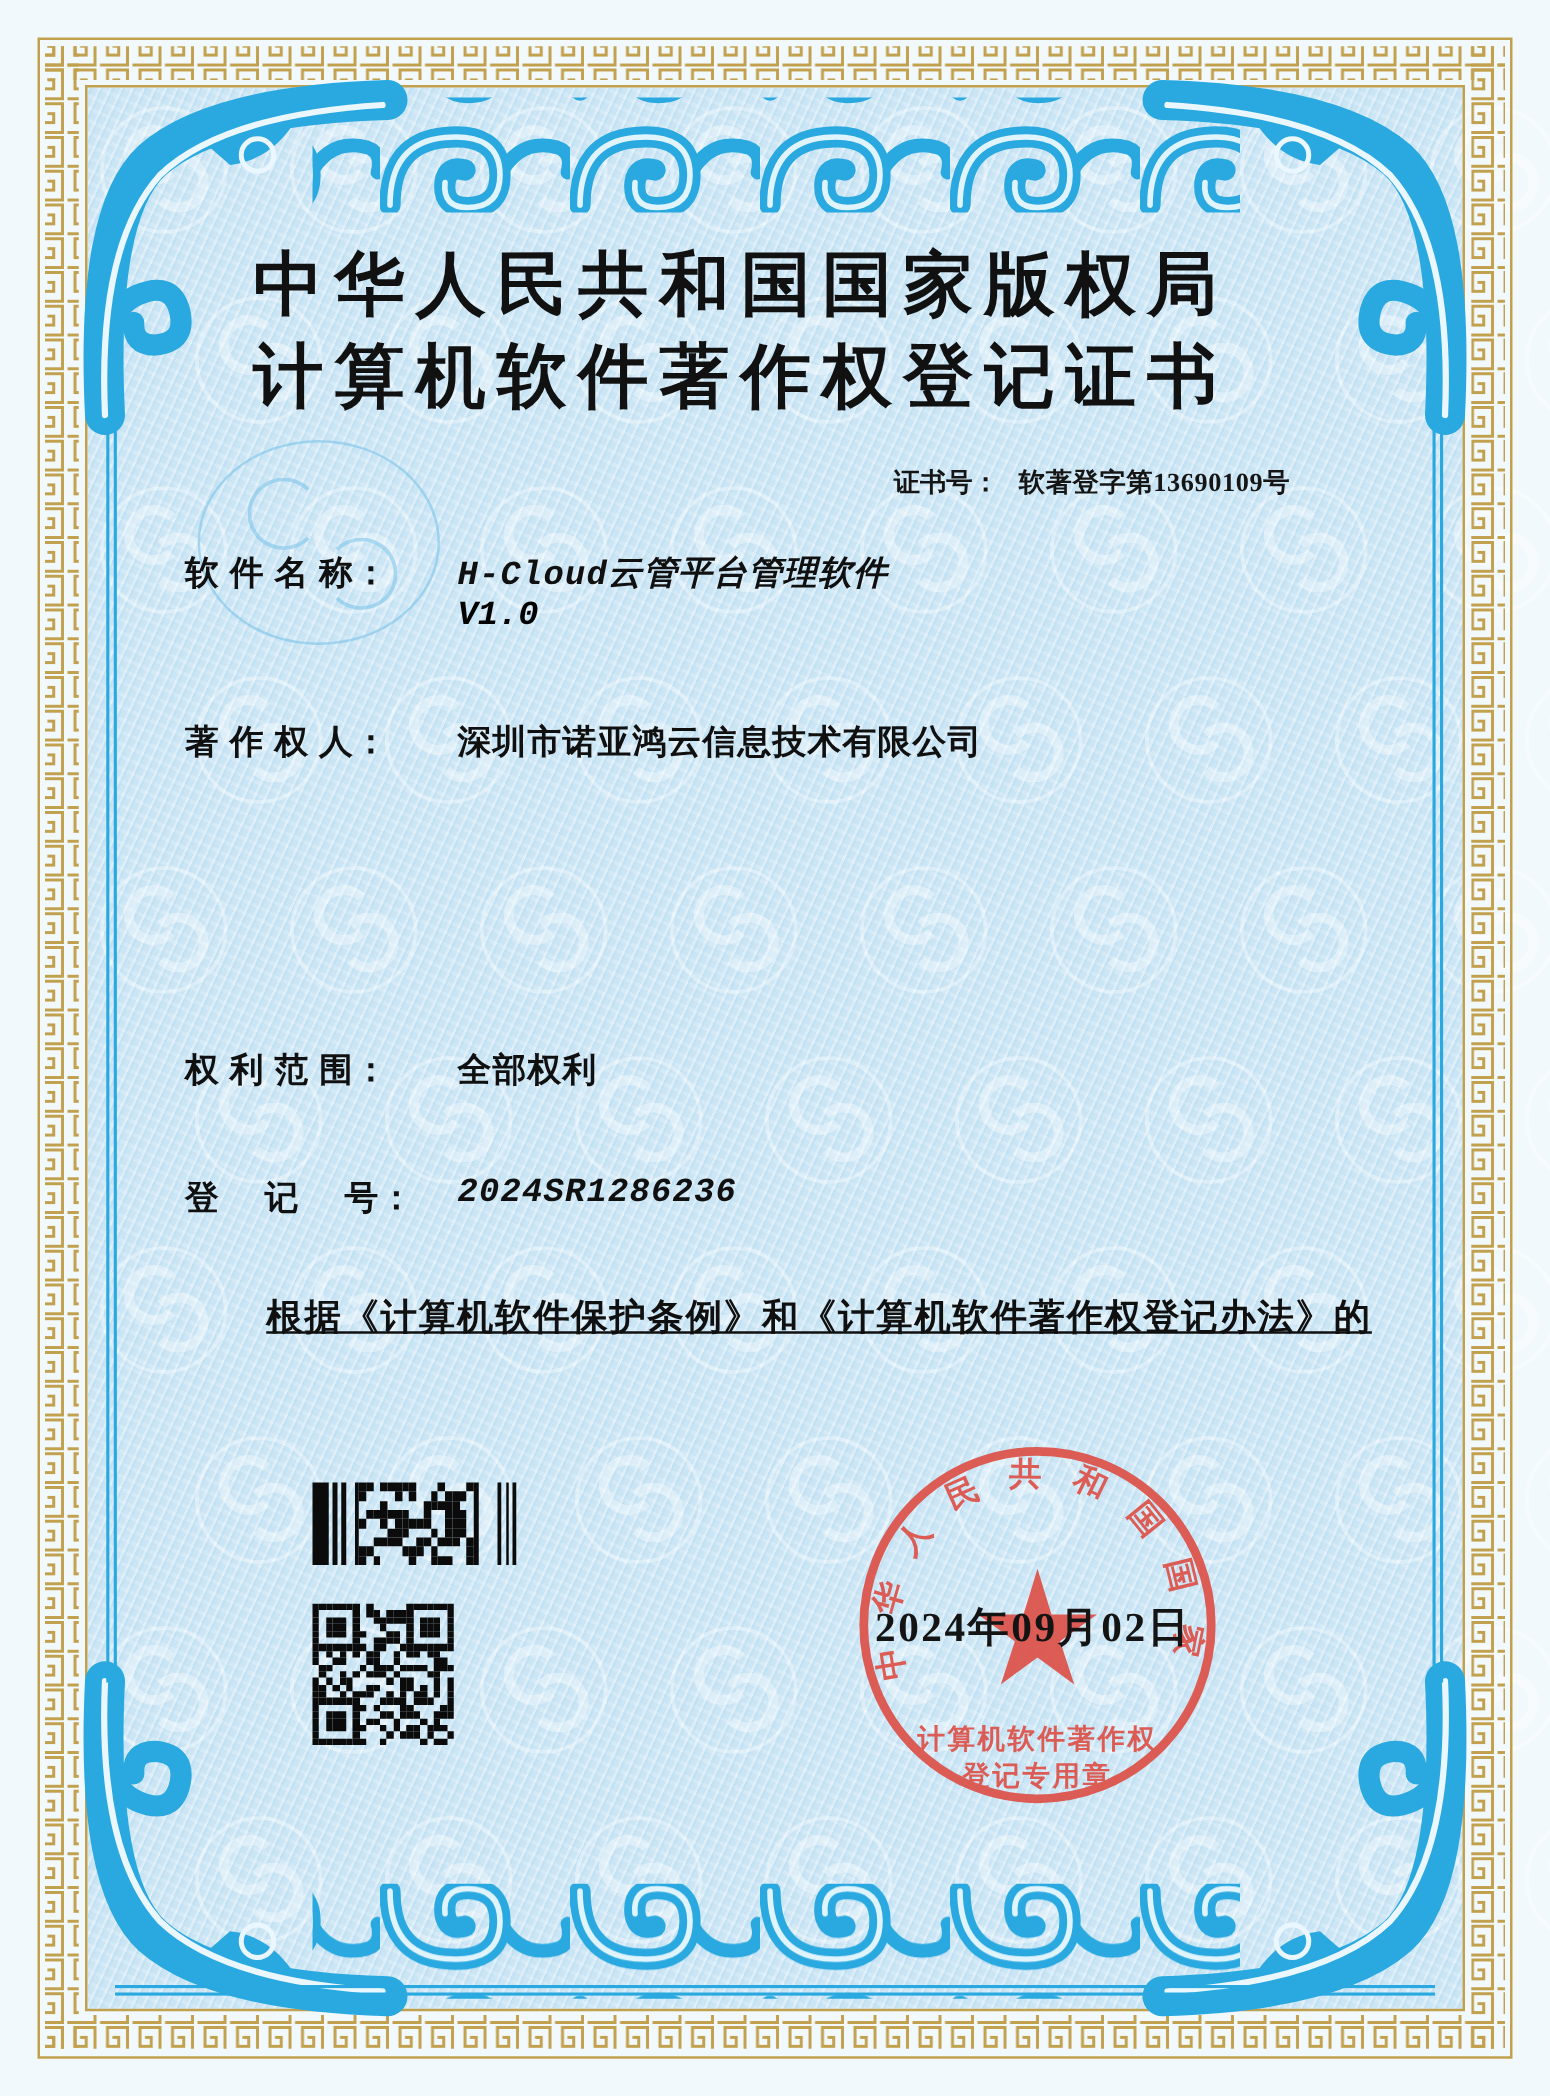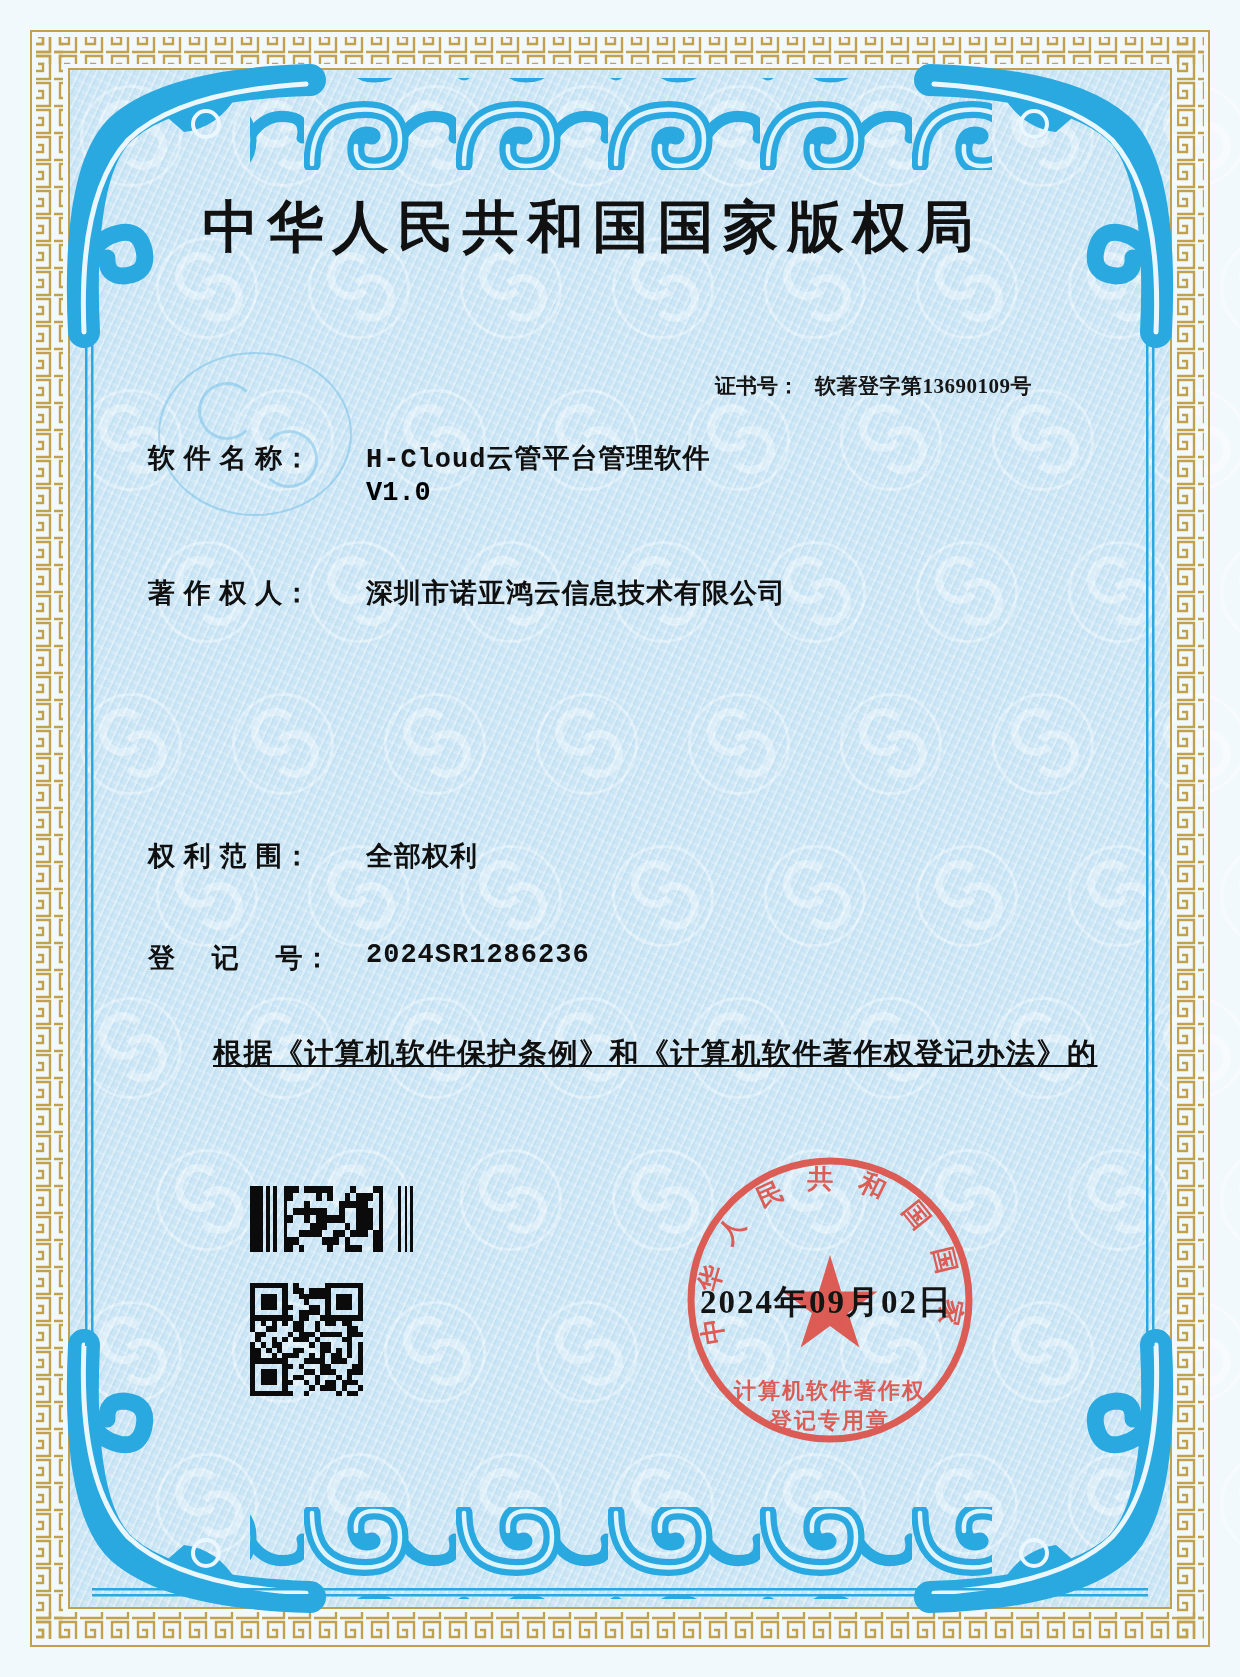--- a/index.html
+++ b/index.html
@@ -42,21 +42,21 @@
     position:absolute;left:715px;top:372px;font-size:21px;color:#151515;
     font-weight:700;display:flex;gap:16px;white-space:nowrap;
   }
   .certno .val{font-weight:600;letter-spacing:.5px;}
 
   .field{
     position:absolute;left:148px;display:flex;white-space:nowrap;color:#101010;
   }
   .field .lab{font-size:27px;font-weight:800;width:218px;letter-spacing:1px;}
   .field .val{font-size:27px;font-weight:700;letter-spacing:1px;}
-  .mono{font-family:"Liberation Mono","DejaVu Sans Mono",monospace;font-weight:700;}
+  .mono{font-family:"Liberation Mono","DejaVu Sans Mono",monospace;font-weight:700;font-style:italic;}
   .val2{position:absolute;left:366px;top:478px;font-size:27px;font-weight:700;}
 
   .para{
     position:absolute;left:145px;width:968px;font-size:29px;font-weight:700;
     color:#101010;letter-spacing:1.5px;white-space:nowrap;
   }
   .para.p1{top:1034px;text-indent:68px;text-decoration:underline;}
   .para.p2{top:1110px;}
 
   .barcode{
@@ -211,20 +211,21 @@
     <rect x="85" y="336" width="2.5" height="1010" fill="#2aa9e0"></rect>
     <rect x="91" y="336" width="2.5" height="1010" fill="#2aa9e0"></rect>
     <rect x="1146" y="336" width="2.5" height="1010" fill="#2aa9e0"></rect>
     <rect x="1152" y="336" width="2.5" height="1010" fill="#2aa9e0"></rect>
 
     <rect x="92" y="1588" width="1056" height="2.5" fill="#2aa9e0"></rect>
     <rect x="92" y="1594" width="1056" height="2.5" fill="#2aa9e0"></rect>
   </svg>
 
   <div class="title title1">中华人民共和国国家版权局</div>
+  <div class="title title2">计算机软件著作权登记证书</div>
 
   <div class="certno">
     <span class="lab">证书号：</span>
     <span class="val">软著登字第13690109号</span>
   </div>
 
   <div class="field" style="top:440px">
     <span class="lab">软 件 名 称：</span>
     <span class="val mono">H-Cloud云管平台管理软件</span>
   </div>

